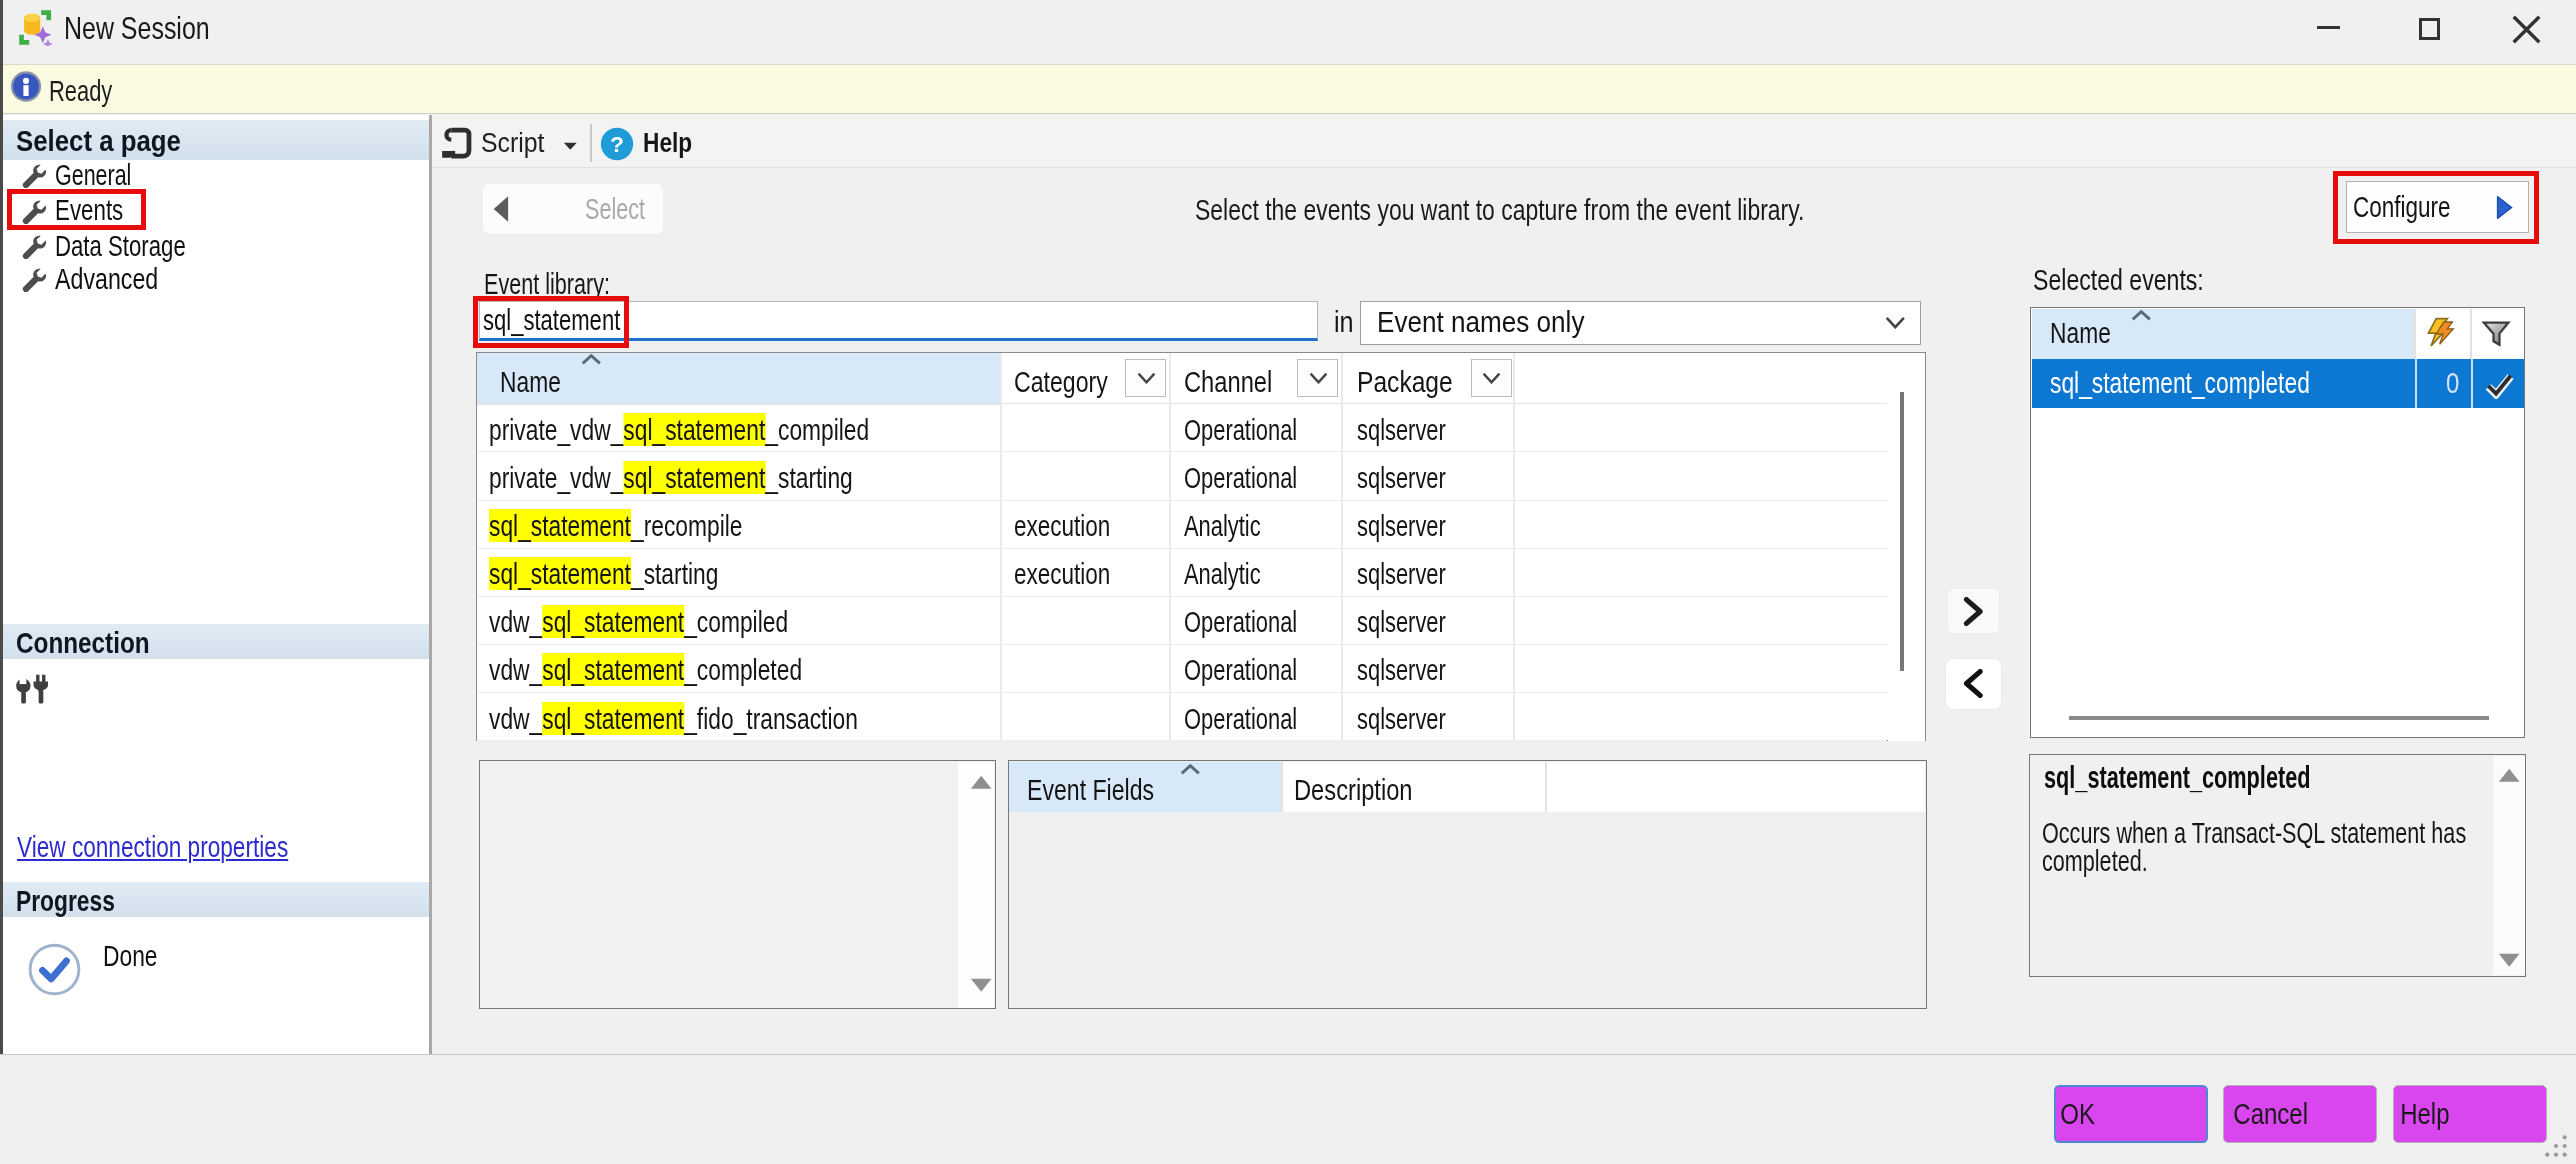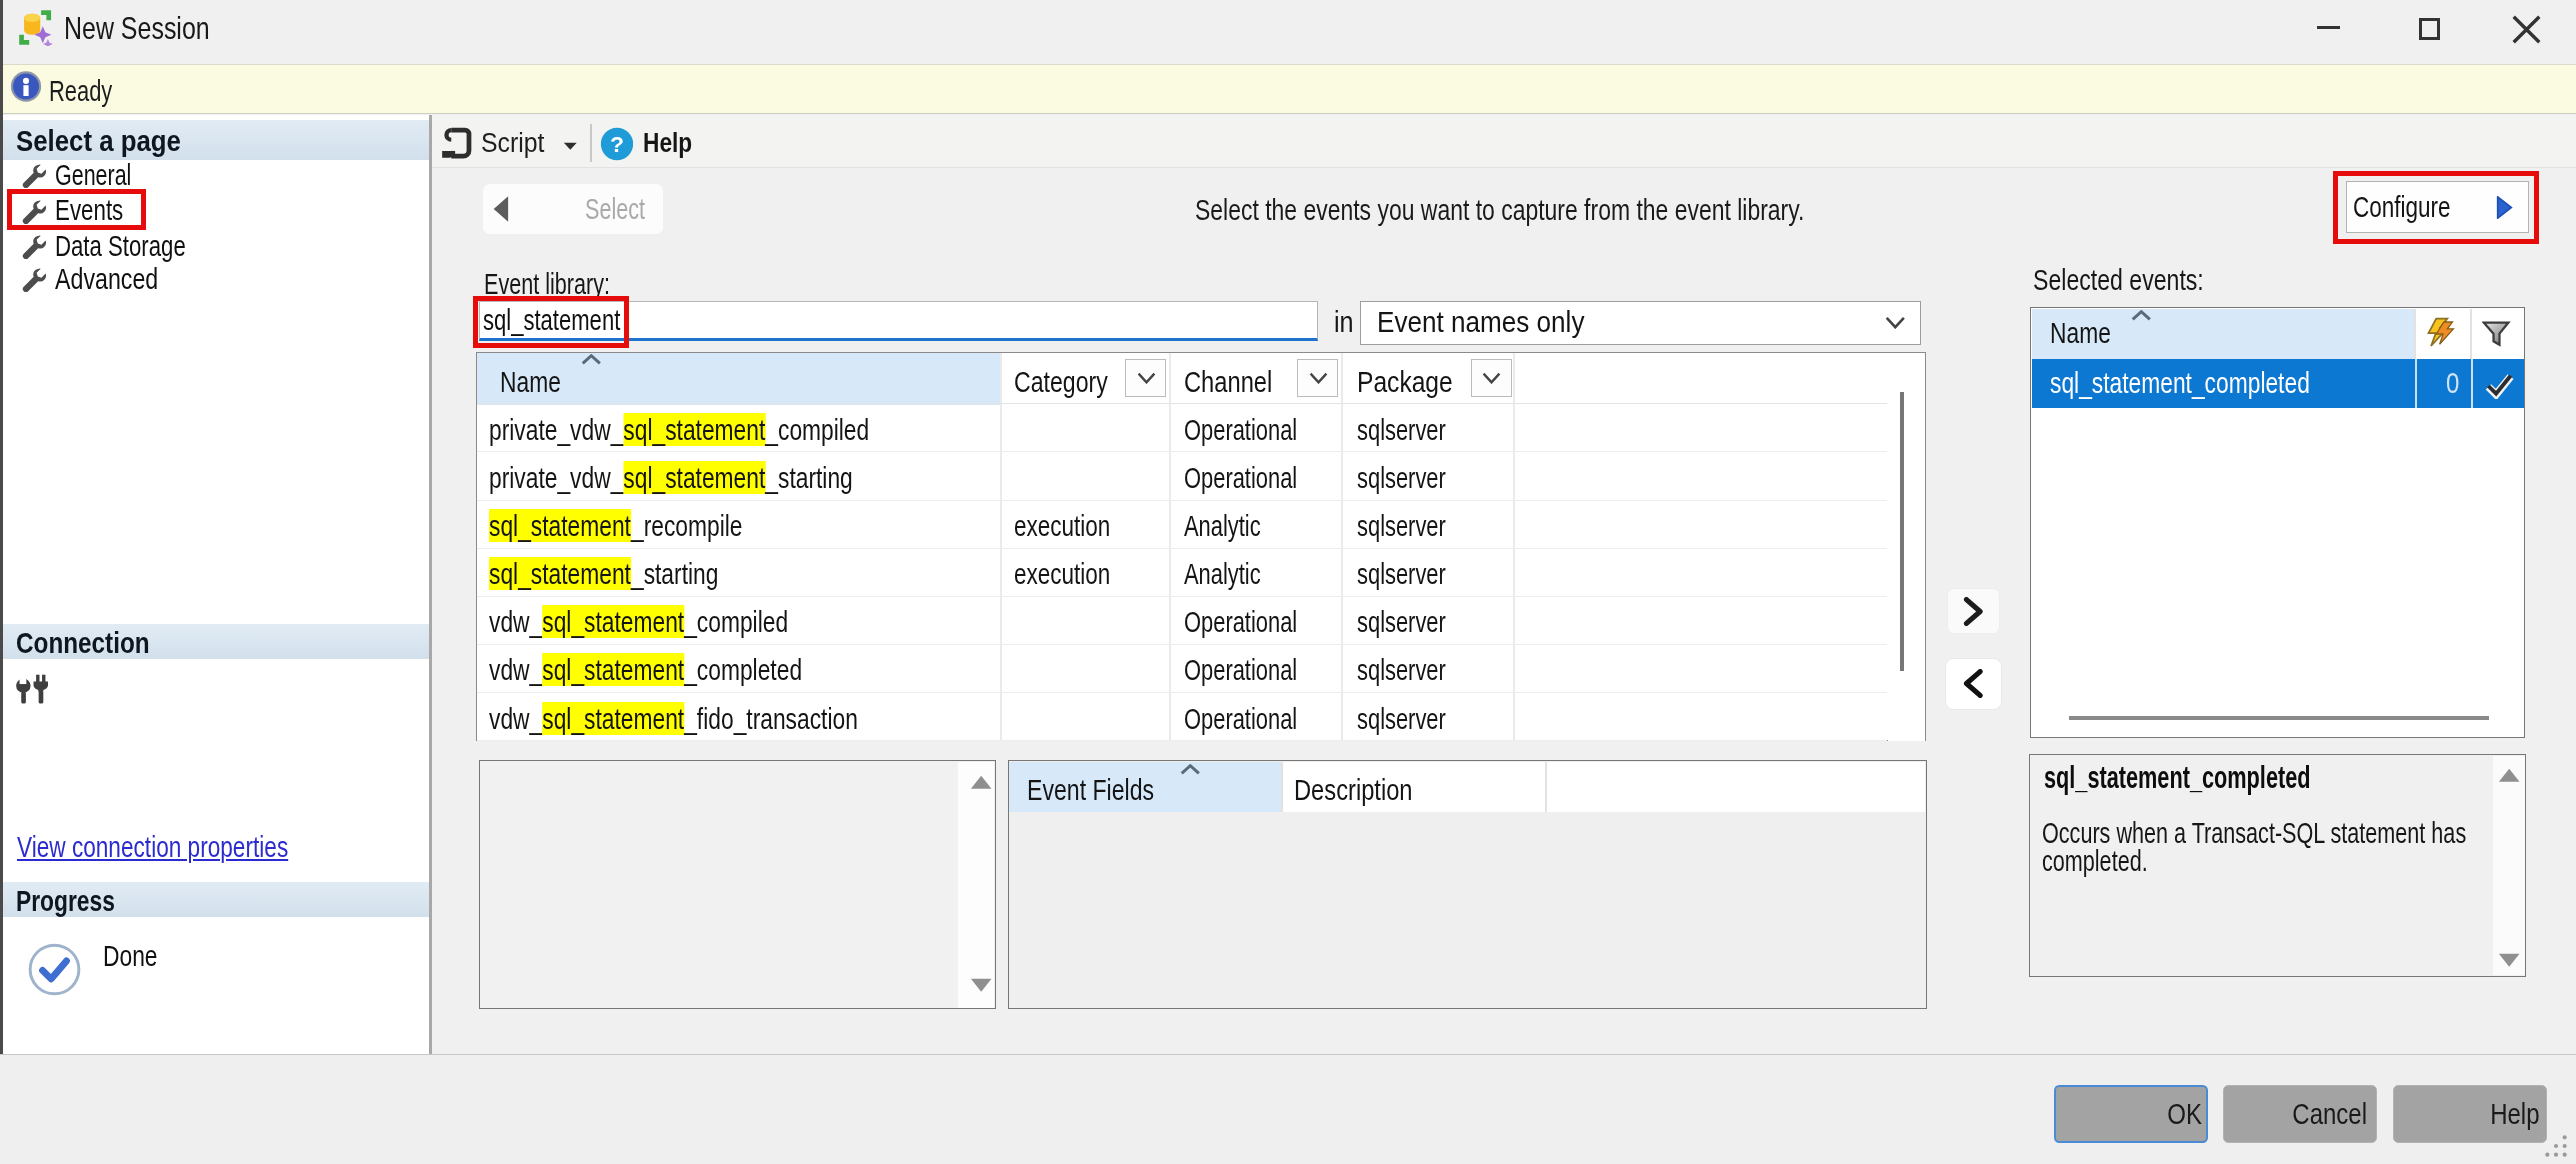--- a/index.html
+++ b/index.html
@@ -4,21 +4,21 @@
 <style>
 * { margin:0; padding:0; box-sizing:border-box; }
 html,body { width:2576px; height:1164px; overflow:hidden; }
 body { font-family:"Liberation Sans", sans-serif; background:#f0f0f0; position:relative; color:#1a1a1a; }
 div, svg { position:absolute; }
 .t { white-space:nowrap; transform-origin:0 0; }
 .hl { background:#ffff00; }
 .hdr { background:linear-gradient(#e1ebf4,#d2e0ec); }
 .bluehdr { background:#d7e9f9; }
 .redbox { border:5.2px solid #e60c0c; z-index:50; }
-.btn { background:#a3a3a3; border:0.9px solid #b2b2b2; border-radius:5.2px; display:flex; align-items:center; justify-content:flex-end; }
+.btn { background:#d946ef; border:0.9px solid #b2b2b2; border-radius:5.2px; display:flex; align-items:center; justify-content:flex-start; }
 .btn > div { position:static; font-size:30px; transform:scale(0.8,1); white-space:nowrap; }
 </style>
 </head>
 <body>
 <div style="left:0;top:0;width:3.4px;height:1164px;background:#4a4a4a;"></div>
 <div style="left:3.4px;top:0;width:2573px;height:64px;background:#f0f0f0;"></div>
 <svg style="left:19px;top:9.5px;" width="34" height="36" viewBox="0 0 40 42">
   <path d="M26 3 h9 v9" fill="none" stroke="#3fae49" stroke-width="5.5"></path>
   <path d="M3 29 v9 h9" fill="none" stroke="#3fae49" stroke-width="5.5"></path>
   <path d="M6 9 a9.5 4.8 0 0 1 19 0 v15 a9.5 4.8 0 0 1 -19 0 z" fill="#f8b71d"></path>

